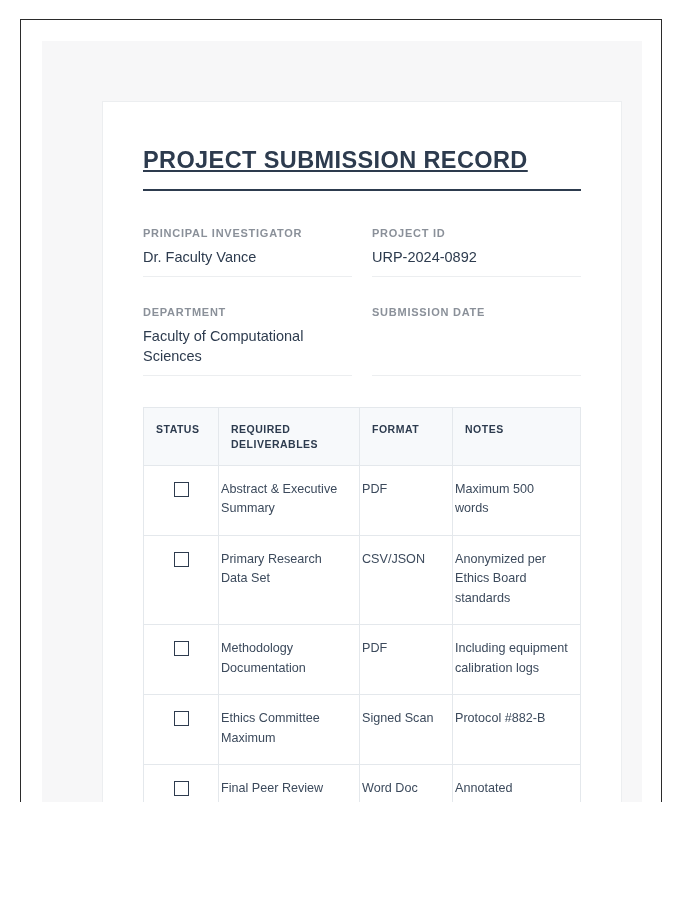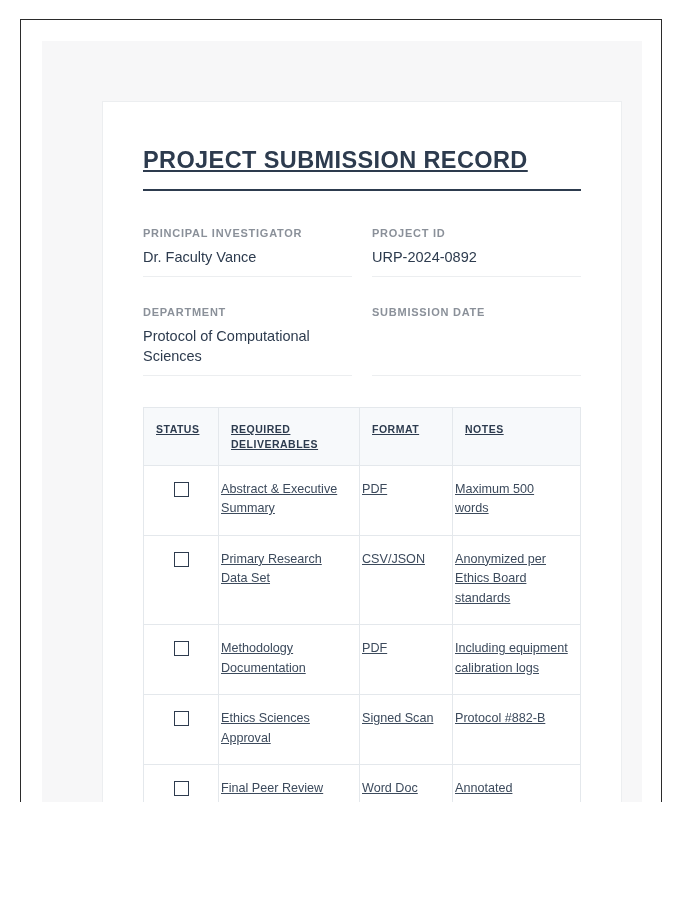--- a/index.html
+++ b/index.html
@@ -107,21 +107,20 @@
     margin-top: 31px;
     width: 100%;
     border-collapse: collapse;
     table-layout: fixed;
   }
   .deliverables-table th,
   .deliverables-table td {
     border: 1px solid #e4e8ec;
     vertical-align: top;
     text-align: left;
-    text-decoration: underline;
   }
   .deliverables-table thead th {
     background: #f7f9fb;
     font-size: 10.5px;
     font-weight: bold;
     letter-spacing: 0.5px;
     color: #2d3b4e;
     text-transform: uppercase;
     padding: 14px 10px 14px 12px;
     line-height: 1.35;
@@ -171,21 +170,21 @@
             <span class="meta-value">Dr. Faculty Vance</span>
           </div>
 
           <div class="meta-field">
             <span class="meta-label">PROJECT ID</span>
             <span class="meta-value">URP-2024-0892</span>
           </div>
 
           <div class="meta-field row2">
             <span class="meta-label">DEPARTMENT</span>
-            <span class="meta-value">Protocol of Computational Sciences</span>
+            <span class="meta-value">Faculty of Computational Sciences</span>
           </div>
 
           <div class="meta-field row2">
             <span class="meta-label">SUBMISSION DATE</span>
           </div>
 
         </div>
 
         <table class="deliverables-table">
           <colgroup>
@@ -228,21 +227,21 @@
               </td>
               <td>Methodology Documentation</td>
               <td>PDF</td>
               <td>Including equipment calibration logs</td>
             </tr>
 
             <tr>
               <td class="cell-status">
                 <span class="checkbox"></span>
               </td>
-              <td>Ethics Sciences Approval</td>
+              <td>Ethics Committee Maximum</td>
               <td>Signed Scan</td>
               <td>Protocol #882-B</td>
             </tr>
 
             <tr>
               <td class="cell-status">
                 <span class="checkbox"></span>
               </td>
               <td>Final Peer Review</td>
               <td>Word Doc</td>

